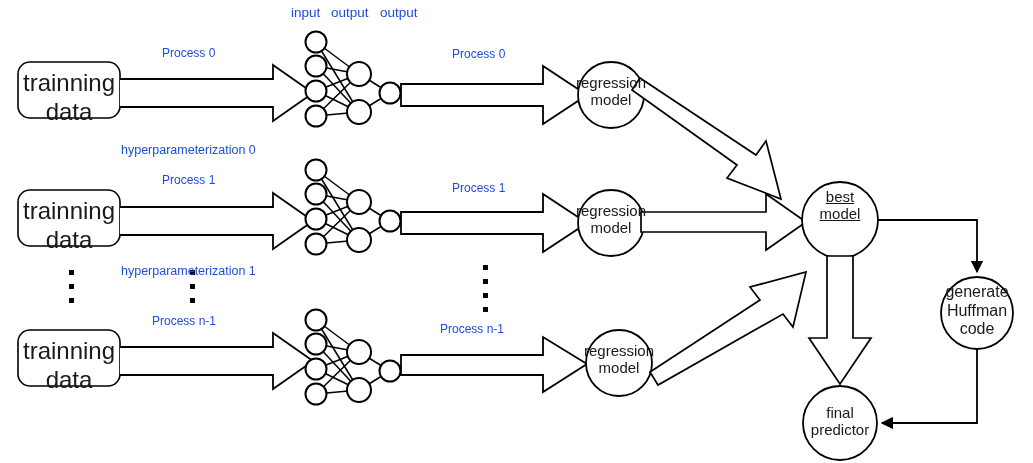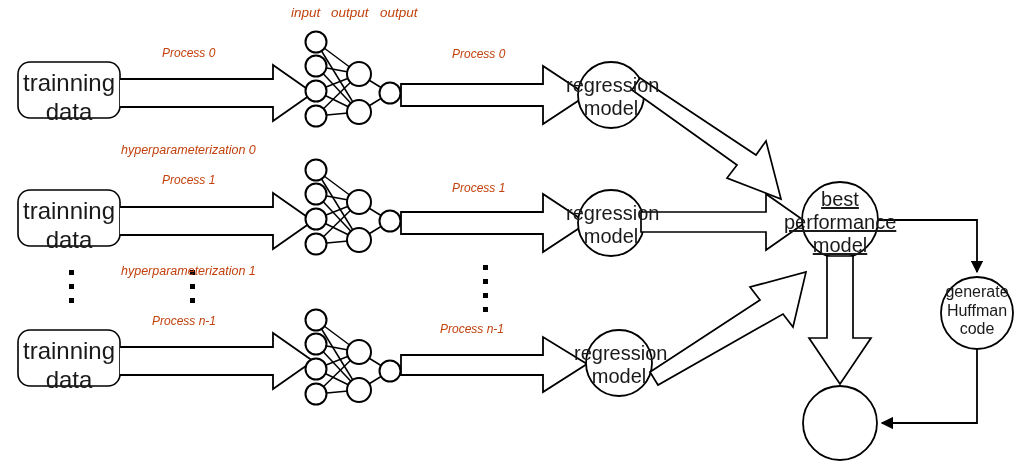--- a/index.html
+++ b/index.html
@@ -5,26 +5,26 @@
 <style>
   html,body{margin:0;padding:0;background:#ffffff;}
   body{
     width:1033px;height:463px;
     font-family:"Liberation Sans","DejaVu Sans",sans-serif;
     color:#000;
     overflow:hidden;
   }
   #diagram-root{position:relative;width:1033px;height:463px;background:#fff;}
   svg#diagram-svg{position:absolute;left:0;top:0;width:1033px;height:463px;}
-  .lbl{position:absolute;white-space:nowrap;color:#c2410c;line-height:1.12;font-style:italic;}
+  .lbl{position:absolute;white-space:nowrap;color:#1d4ed8;line-height:1.12;}
   .lbl-process{font-size:12px;}
   .lbl-hyper{font-size:12.5px;margin-top:24px;}
   .lbl-layers{font-size:13.5px;}
   .boxtext{position:absolute;text-align:center;font-size:24px;line-height:1.22;color:#1a1a1a;}
-  .circletext{position:absolute;text-align:center;font-size:20px;line-height:1.16;color:#1a1a1a;}
+  .circletext{position:absolute;text-align:center;font-size:15px;line-height:1.16;color:#1a1a1a;}
   .circletext.small{font-size:16px;}
 </style>
 </head>
 <body>
 
 <div id="diagram-root">
 
   <svg id="diagram-svg" viewBox="0 0 1033 463" xmlns="http://www.w3.org/2000/svg">
     <defs>
       <marker id="arrowThin" viewBox="0 0 10 10" refX="9" refY="5" markerWidth="7" markerHeight="7" orient="auto-start-reverse">
@@ -190,24 +190,27 @@
   </div>
   <div class="lbl lbl-process" style="left:152px;top:315px;">Process n-1</div>
   <div class="lbl lbl-process" style="left:440px;top:323px;">Process n-1</div>
   <div class="circletext" style="left:574px;top:342px;width:90px;">
     <div>regression</div>
     <div>model</div>
   </div>
 
   <div class="circletext" style="left:784px;top:188px;width:112px;text-decoration:underline;">
     <div>best</div>
-    <div>performance</div>
     <div>model</div>
   </div>
 
   <div class="circletext small" style="left:927px;top:283px;width:100px;">
     <div>generate</div>
     <div>Huffman</div>
     <div>code</div>
   </div>
 
+  <div class="circletext" style="left:786px;top:404px;width:108px;">
+    <div>final</div>
+    <div>predictor</div>
+  </div>
 
 </div>
 
 </body></html>

